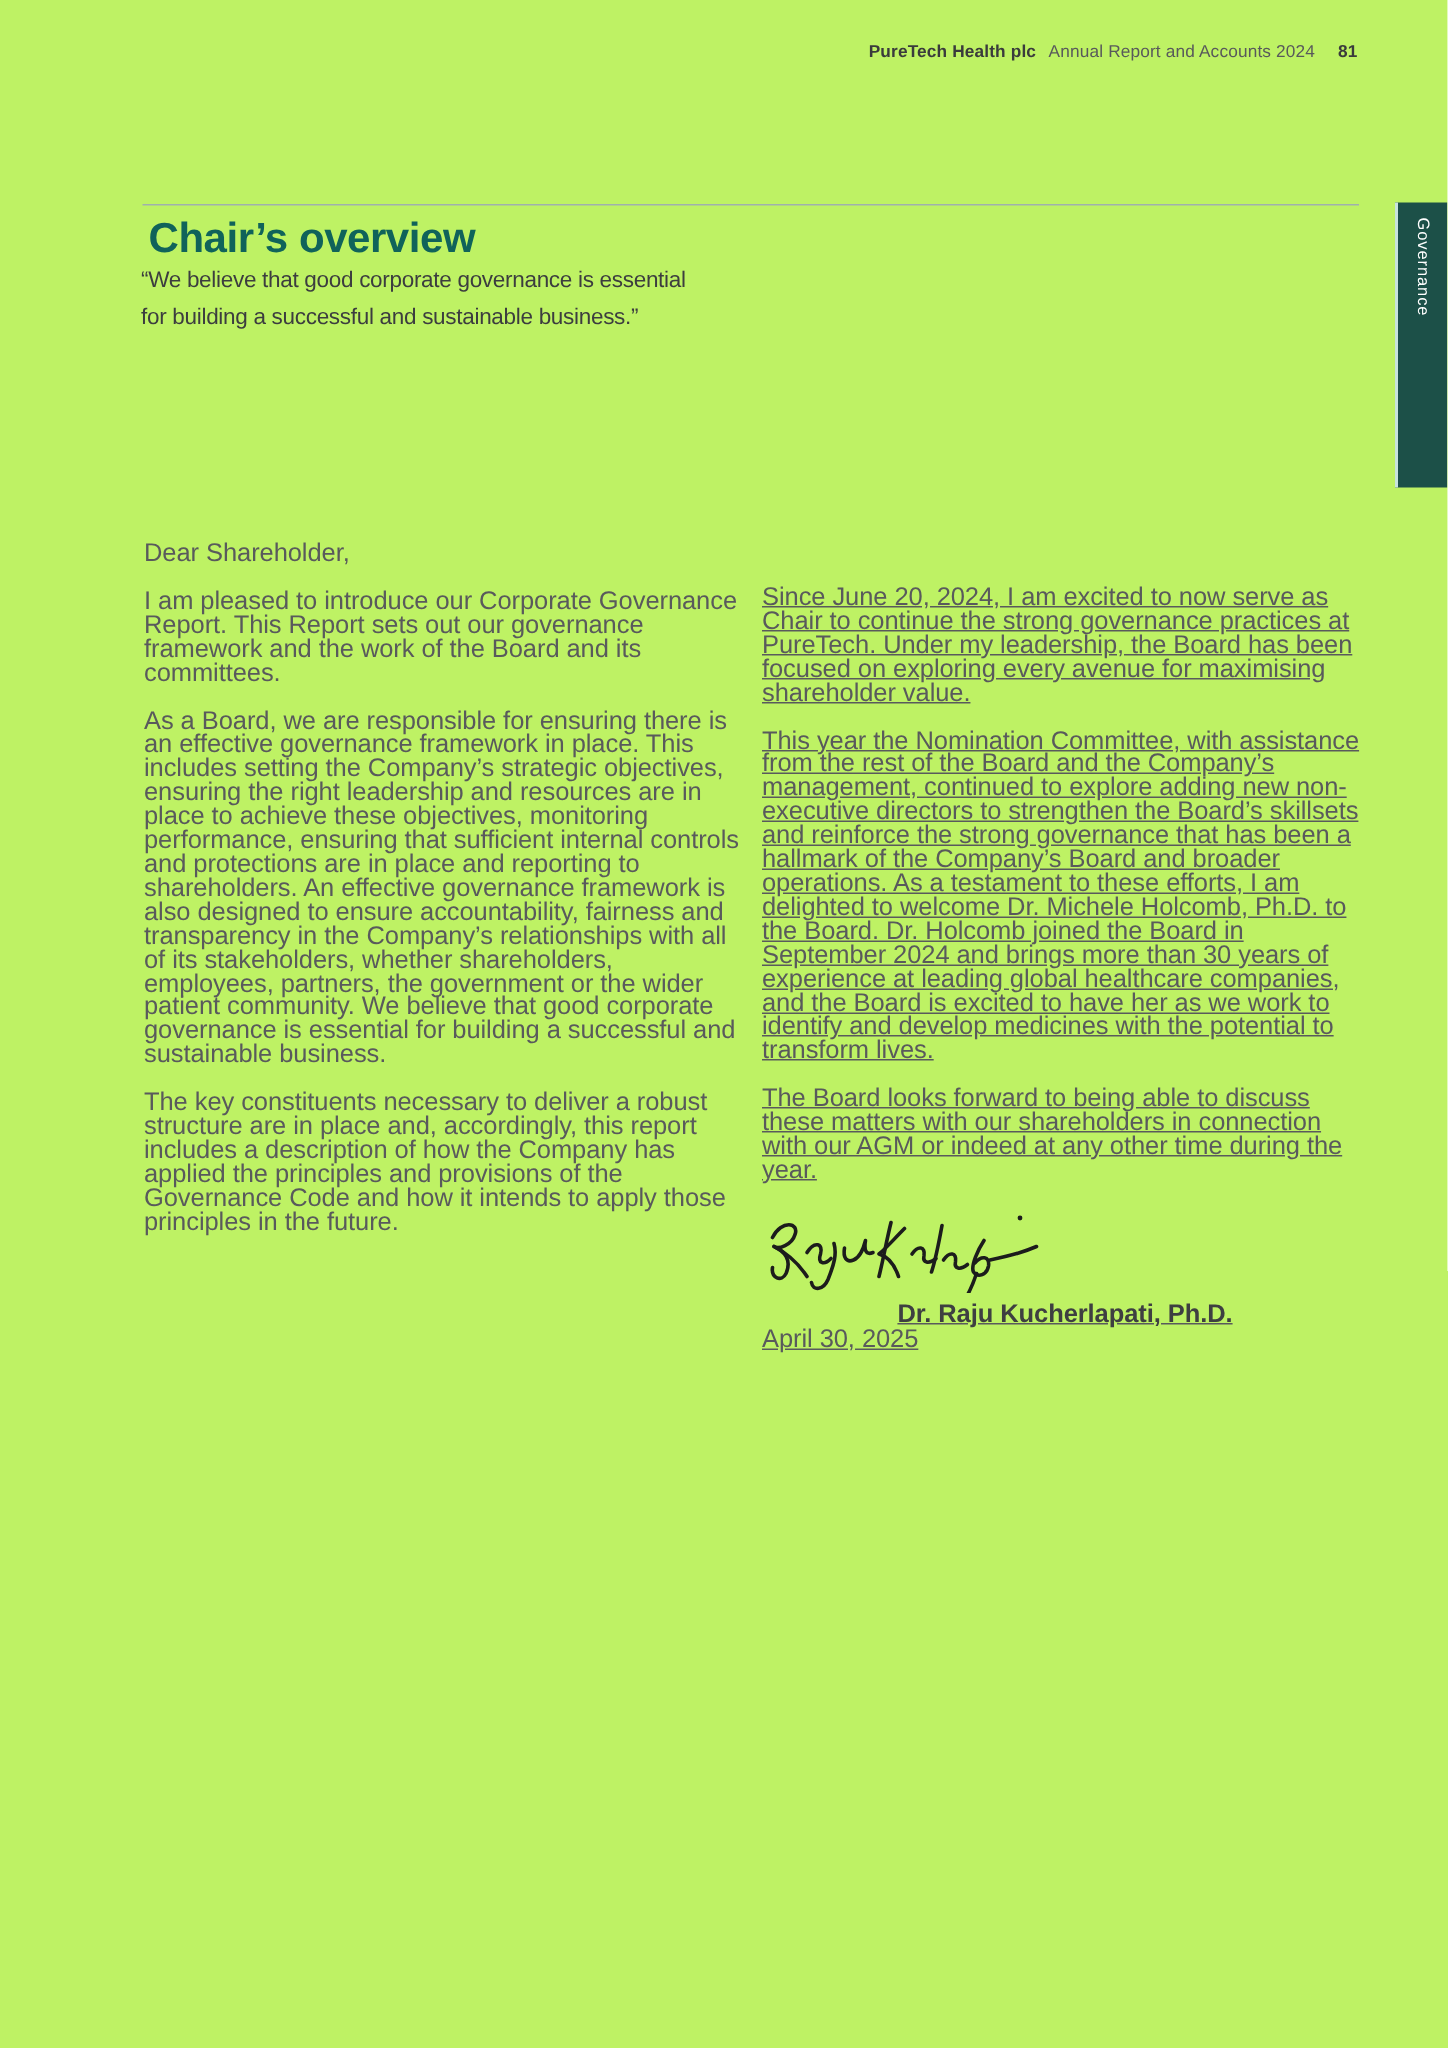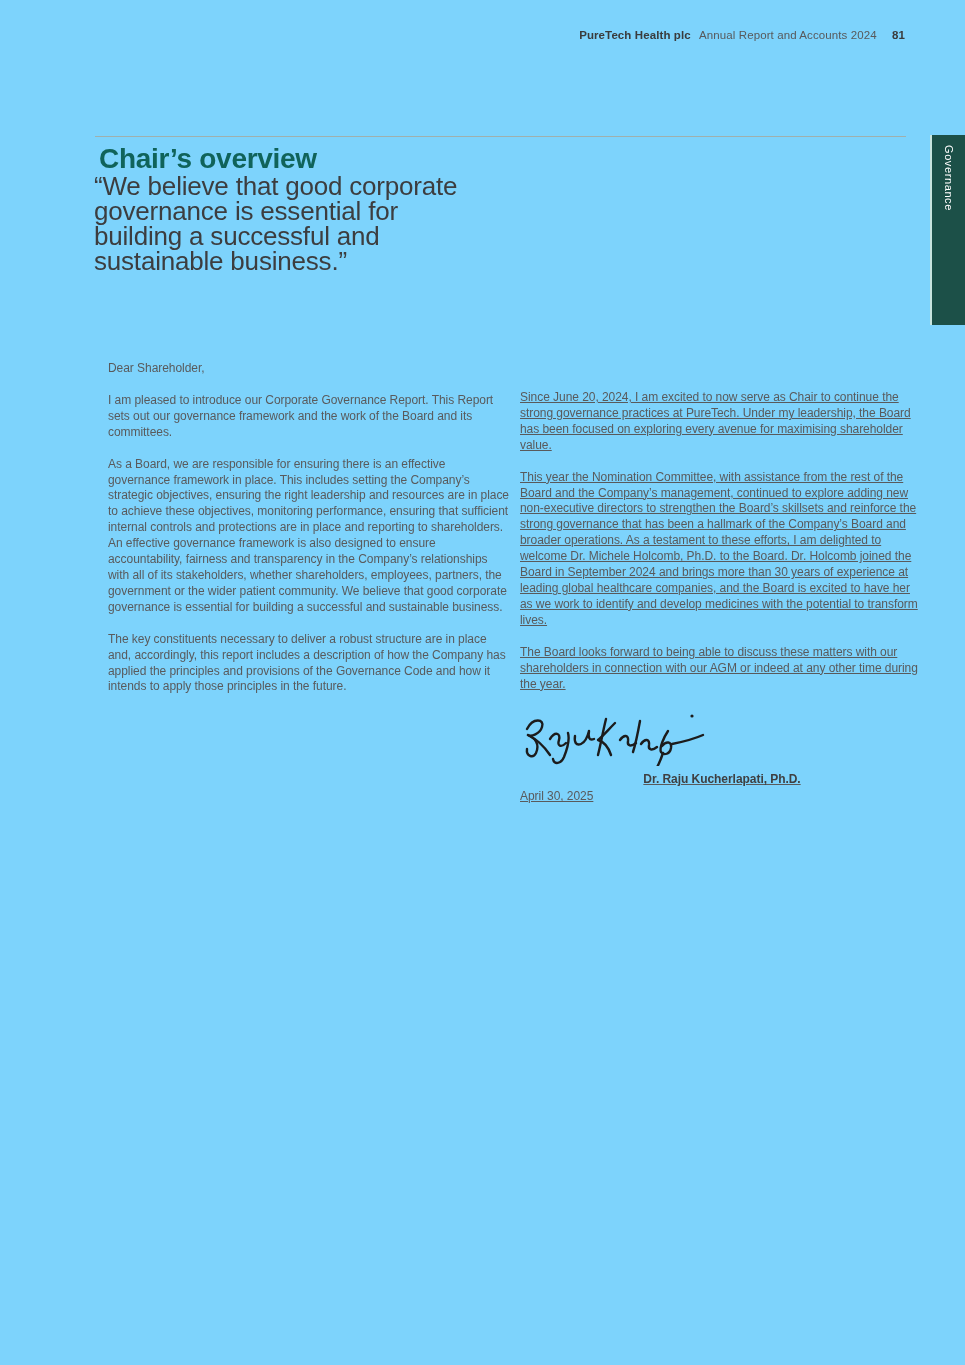--- a/index.html
+++ b/index.html
@@ -1,19 +1,19 @@
 <!DOCTYPE html>
 <html><head>
 <meta charset="utf-8">
 <style>
   html,body{margin:0;padding:0;background:#ffffff;}
   .page{
     position:relative;
     width:965px;height:1365px;
-    background:#7dd3fc;
+    background:#bef264;
     font-family:"Liberation Sans", sans-serif;
     overflow:hidden;
   }
   .page-header{
     position:absolute;top:29px;right:60px;
     font-size:11.5px;color:#58595b;letter-spacing:0.1px;
     white-space:nowrap;
   }
   .page-header .brand{font-weight:bold;color:#3a3b3c;}
   .page-header .report{margin-left:5px;}
@@ -31,25 +31,25 @@
     writing-mode:vertical-rl;
     color:#ffffff;font-size:11px;letter-spacing:0.6px;
     padding-top:10px;
   }
   .title{
     position:absolute;left:96px;top:140px;margin:3px;
     font-size:28px;font-weight:bold;color:#10635a;letter-spacing:-0.3px;
   }
   .quote{
     position:absolute;left:94px;top:174px;margin:0;width:372px;
-    font-size:26px;line-height:25px;color:#3c3d3f;letter-spacing:-0.2px;
+    font-size:15px;line-height:25px;color:#3c3d3f;letter-spacing:-0.2px;
   }
   .col{
     position:absolute;
-    font-size:12px;line-height:15.9px;color:#595a5c;letter-spacing:-0.05px;margin-left:12px;
+    font-size:17px;line-height:15.9px;color:#595a5c;letter-spacing:-0.05px;
   }
   .col p{margin:0 0 16px 0;}
   .col-left{left:96px;top:361px;width:402px;}
   .col-right{left:508px;top:390px;width:404px;text-decoration:underline;}
   .signature-block{margin:2px 0 6px 0;}
   .signature-block svg{display:block;}
   .sig-name{font-weight:bold;color:#3e3f41;margin:0 0 1px 0 !important;text-align:center;}
   .sig-role{margin:0 0 14px 0 !important;}
   .sig-date{margin:0 !important;}
 </style>

